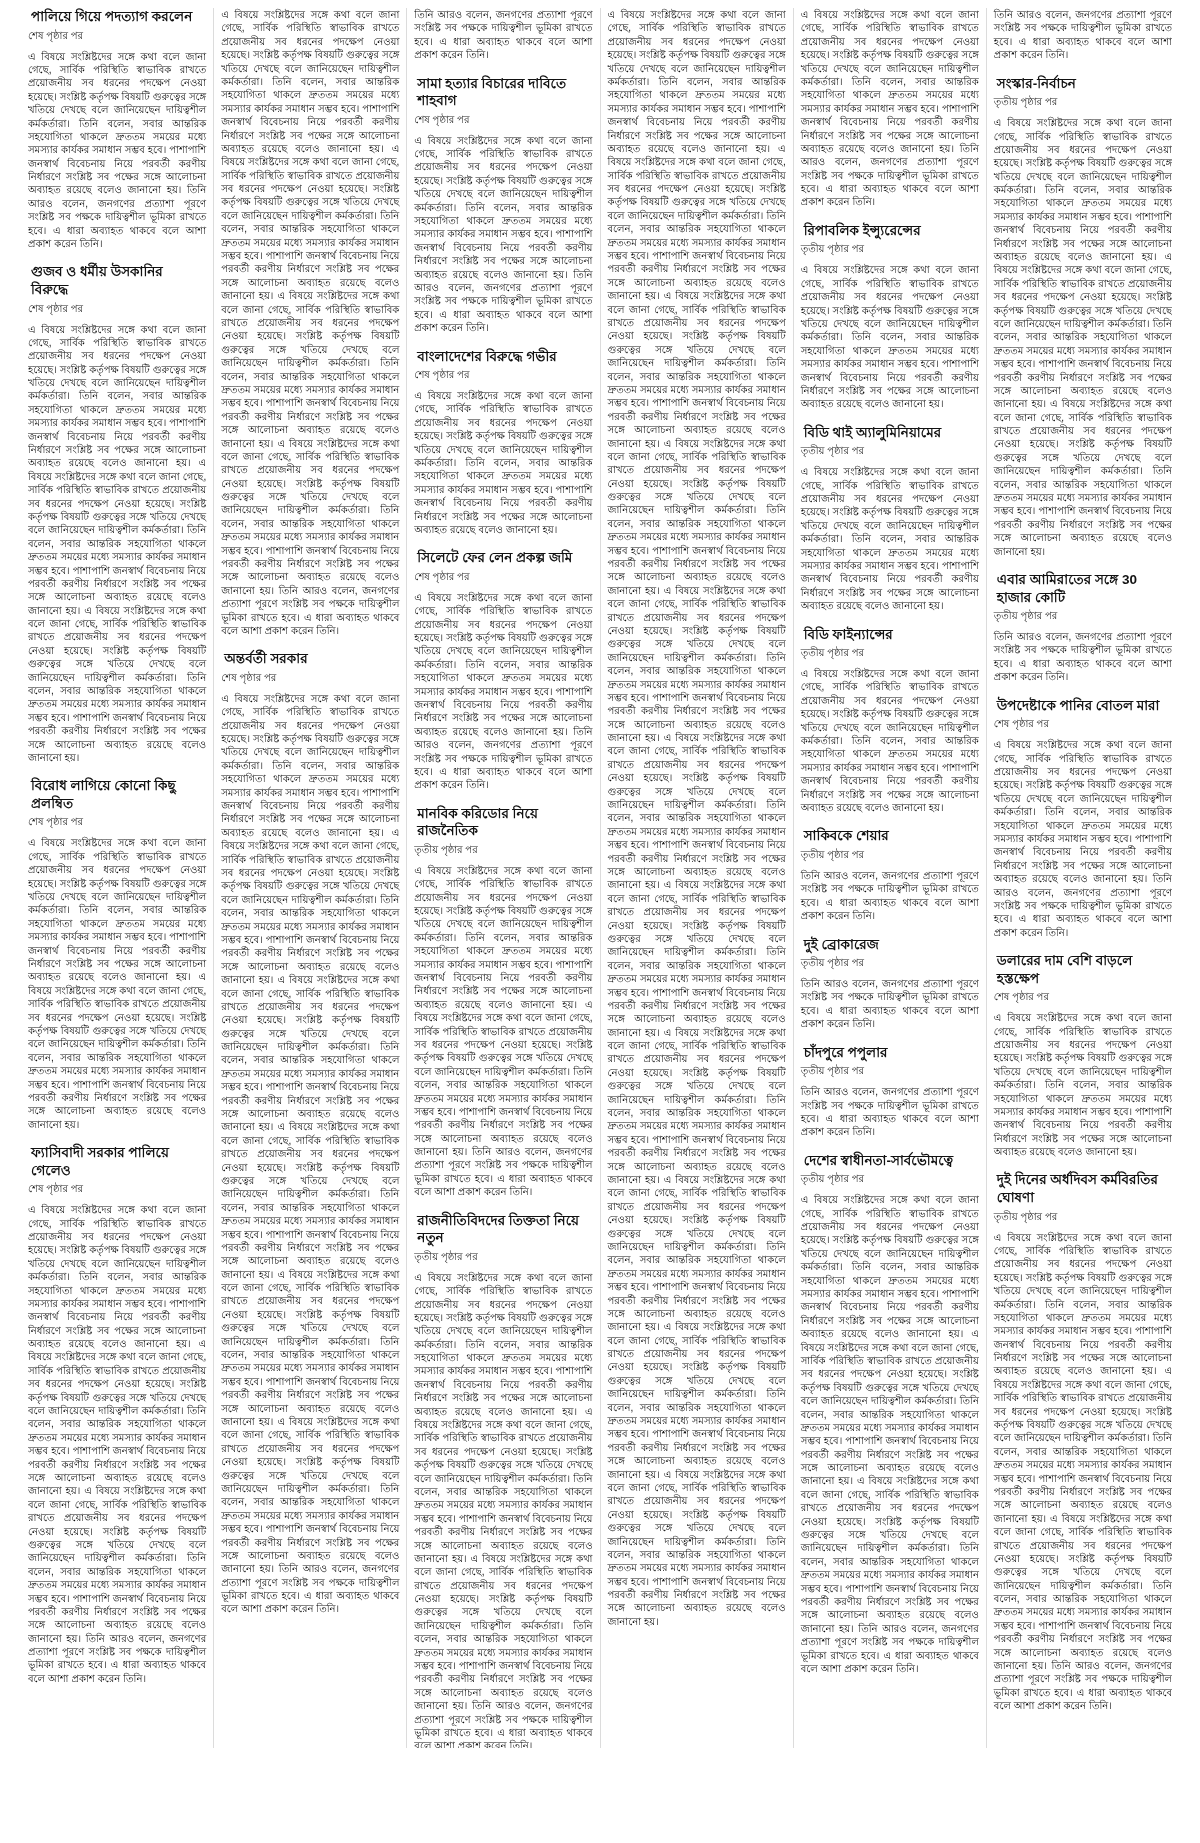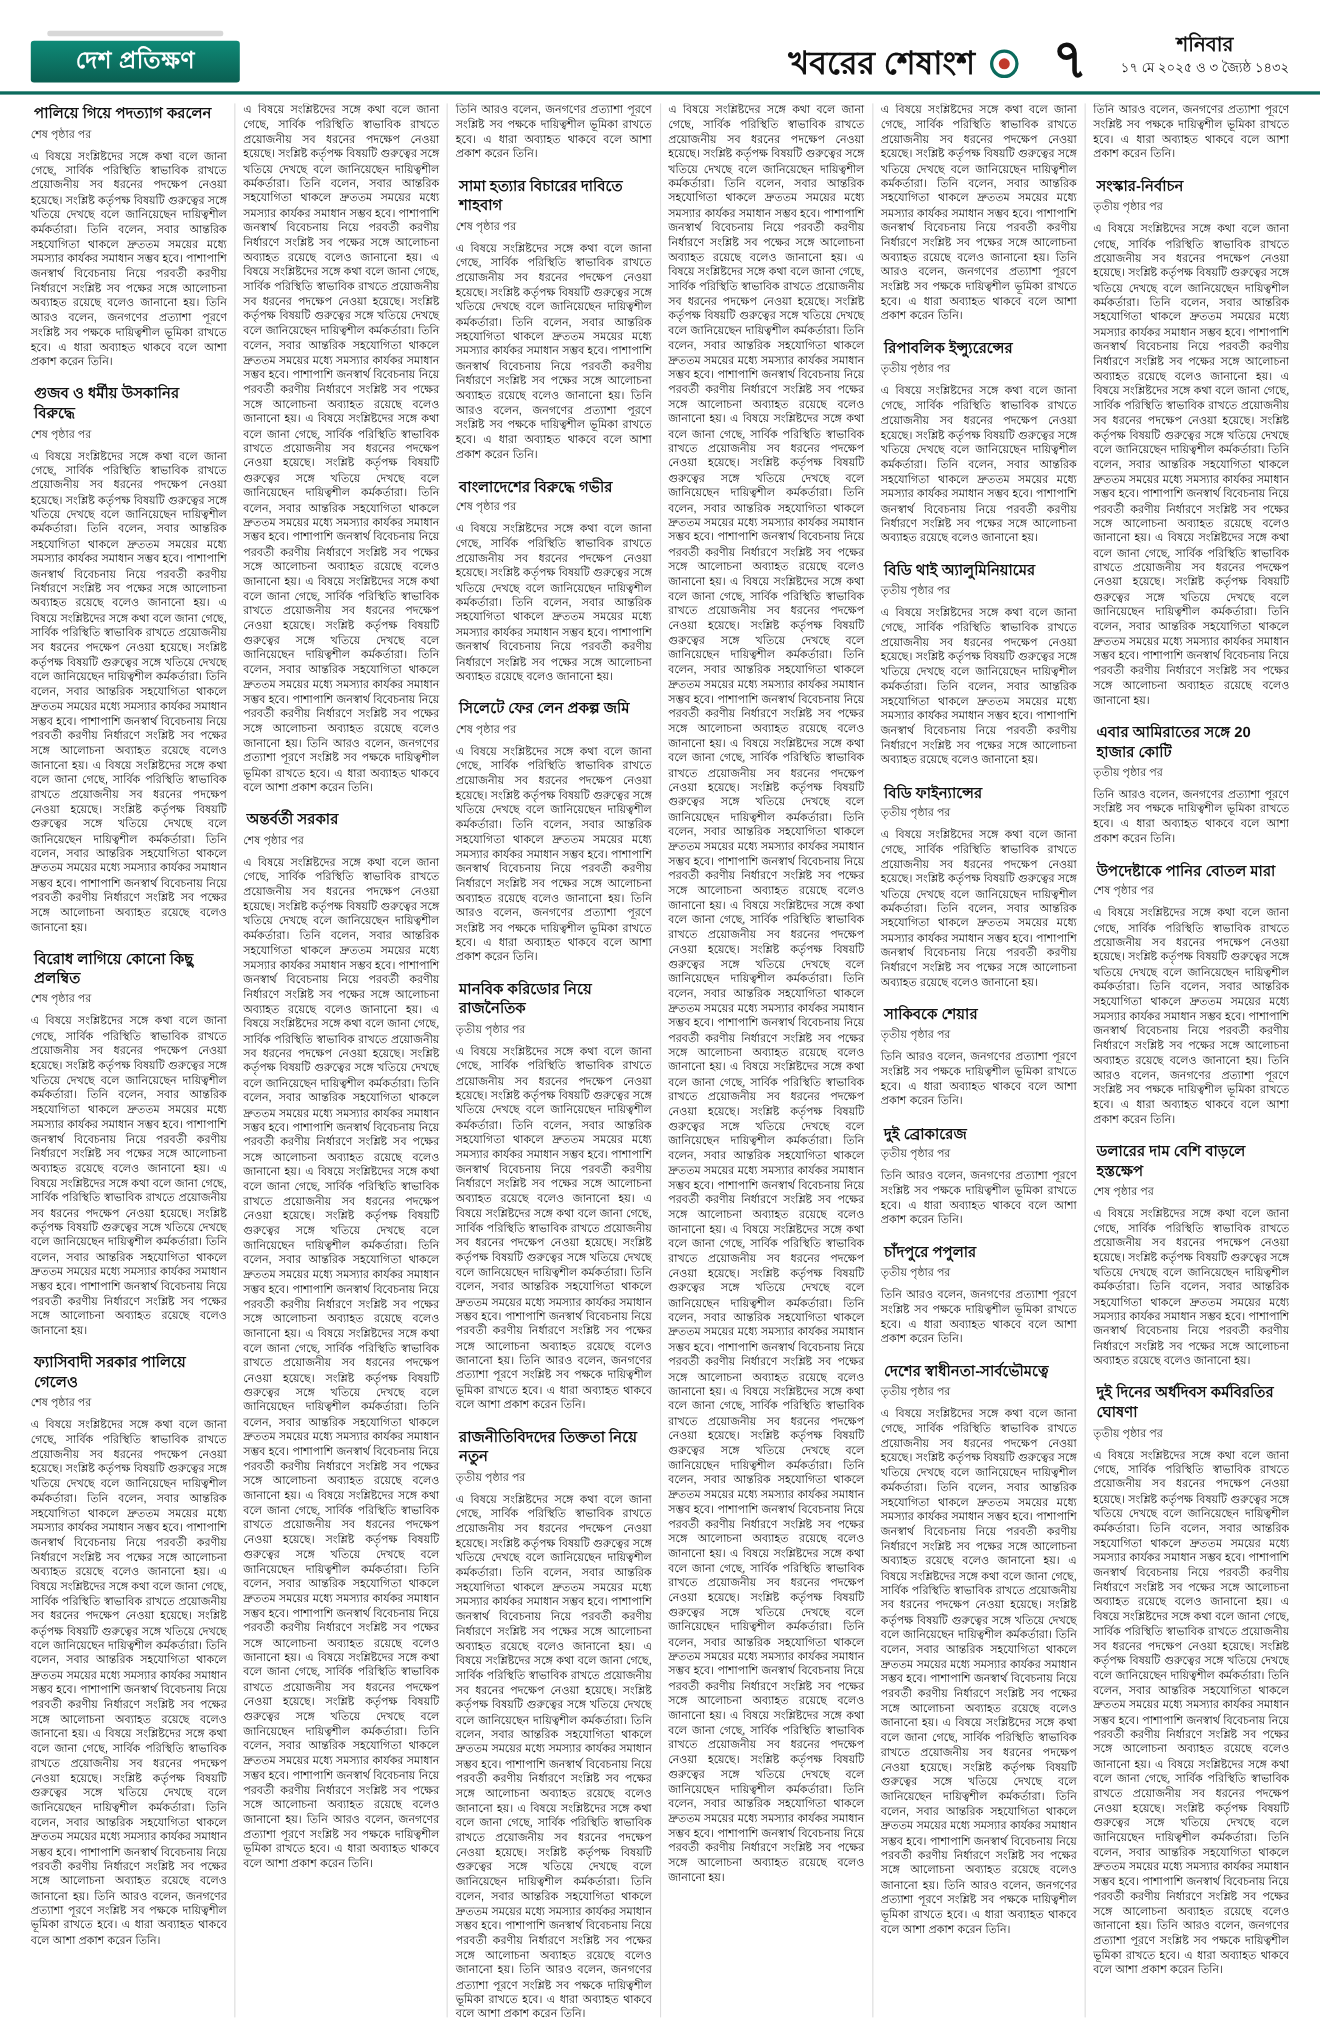--- a/index.html
+++ b/index.html
@@ -64,39 +64,20 @@
   p.body{
     font-size:10px;line-height:1.34;text-align:justify;
     margin:0;color:#0f0f0f;word-spacing:.2px;
   }
 </style>
 </head>
 <body>
 
 <div class="page">
 
-  <header class="header">
-    <div class="masthead-group">
-      <div class="microbar"></div>
-      <div class="masthead-box">
-        <span>দেশ প্রতিক্ষণ</span>
-      </div>
-    </div>
-
-    <h1 class="section-title">খবরের শেষাংশ</h1>
-
-    <span class="emblem"></span>
-
-    <div class="page-num">৭</div>
-
-    <div class="dateblock">
-      <div class="day">শনিবার</div>
-      <div class="date">১৭ মে ২০২৫ ও ৩ জ্যৈষ্ঠ ১৪৩২</div>
-    </div>
-  </header>
 
   <main class="content">
       <div class="col">
         <article>
           <h2>পালিয়ে গিয়ে পদত্যাগ করলেন</h2>
           <div class="cont">শেষ পৃষ্ঠার পর</div>
           <p class="body">এ বিষয়ে সংশ্লিষ্টদের সঙ্গে কথা বলে জানা গেছে, সার্বিক পরিস্থিতি স্বাভাবিক রাখতে প্রয়োজনীয় সব ধরনের পদক্ষেপ নেওয়া হয়েছে। সংশ্লিষ্ট কর্তৃপক্ষ বিষয়টি গুরুত্বের সঙ্গে খতিয়ে দেখছে বলে জানিয়েছেন দায়িত্বশীল কর্মকর্তারা। তিনি বলেন, সবার আন্তরিক সহযোগিতা থাকলে দ্রুততম সময়ের মধ্যে সমস্যার কার্যকর সমাধান সম্ভব হবে। পাশাপাশি জনস্বার্থ বিবেচনায় নিয়ে পরবর্তী করণীয় নির্ধারণে সংশ্লিষ্ট সব পক্ষের সঙ্গে আলোচনা অব্যাহত রয়েছে বলেও জানানো হয়। তিনি আরও বলেন, জনগণের প্রত্যাশা পূরণে সংশ্লিষ্ট সব পক্ষকে দায়িত্বশীল ভূমিকা রাখতে হবে। এ ধারা অব্যাহত থাকবে বলে আশা প্রকাশ করেন তিনি।</p>
         </article>
         <article>
           <h2>গুজব ও ধর্মীয় উসকানির বিরুদ্ধে</h2>
@@ -202,21 +183,21 @@
       <div class="col">
         <article>
           <p class="body">তিনি আরও বলেন, জনগণের প্রত্যাশা পূরণে সংশ্লিষ্ট সব পক্ষকে দায়িত্বশীল ভূমিকা রাখতে হবে। এ ধারা অব্যাহত থাকবে বলে আশা প্রকাশ করেন তিনি।</p>
         </article>
         <article>
           <h2>সংস্কার-নির্বাচন</h2>
           <div class="cont">তৃতীয় পৃষ্ঠার পর</div>
           <p class="body">এ বিষয়ে সংশ্লিষ্টদের সঙ্গে কথা বলে জানা গেছে, সার্বিক পরিস্থিতি স্বাভাবিক রাখতে প্রয়োজনীয় সব ধরনের পদক্ষেপ নেওয়া হয়েছে। সংশ্লিষ্ট কর্তৃপক্ষ বিষয়টি গুরুত্বের সঙ্গে খতিয়ে দেখছে বলে জানিয়েছেন দায়িত্বশীল কর্মকর্তারা। তিনি বলেন, সবার আন্তরিক সহযোগিতা থাকলে দ্রুততম সময়ের মধ্যে সমস্যার কার্যকর সমাধান সম্ভব হবে। পাশাপাশি জনস্বার্থ বিবেচনায় নিয়ে পরবর্তী করণীয় নির্ধারণে সংশ্লিষ্ট সব পক্ষের সঙ্গে আলোচনা অব্যাহত রয়েছে বলেও জানানো হয়। এ বিষয়ে সংশ্লিষ্টদের সঙ্গে কথা বলে জানা গেছে, সার্বিক পরিস্থিতি স্বাভাবিক রাখতে প্রয়োজনীয় সব ধরনের পদক্ষেপ নেওয়া হয়েছে। সংশ্লিষ্ট কর্তৃপক্ষ বিষয়টি গুরুত্বের সঙ্গে খতিয়ে দেখছে বলে জানিয়েছেন দায়িত্বশীল কর্মকর্তারা। তিনি বলেন, সবার আন্তরিক সহযোগিতা থাকলে দ্রুততম সময়ের মধ্যে সমস্যার কার্যকর সমাধান সম্ভব হবে। পাশাপাশি জনস্বার্থ বিবেচনায় নিয়ে পরবর্তী করণীয় নির্ধারণে সংশ্লিষ্ট সব পক্ষের সঙ্গে আলোচনা অব্যাহত রয়েছে বলেও জানানো হয়। এ বিষয়ে সংশ্লিষ্টদের সঙ্গে কথা বলে জানা গেছে, সার্বিক পরিস্থিতি স্বাভাবিক রাখতে প্রয়োজনীয় সব ধরনের পদক্ষেপ নেওয়া হয়েছে। সংশ্লিষ্ট কর্তৃপক্ষ বিষয়টি গুরুত্বের সঙ্গে খতিয়ে দেখছে বলে জানিয়েছেন দায়িত্বশীল কর্মকর্তারা। তিনি বলেন, সবার আন্তরিক সহযোগিতা থাকলে দ্রুততম সময়ের মধ্যে সমস্যার কার্যকর সমাধান সম্ভব হবে। পাশাপাশি জনস্বার্থ বিবেচনায় নিয়ে পরবর্তী করণীয় নির্ধারণে সংশ্লিষ্ট সব পক্ষের সঙ্গে আলোচনা অব্যাহত রয়েছে বলেও জানানো হয়।</p>
         </article>
         <article>
-          <h2>এবার আমিরাতের সঙ্গে 20 হাজার কোটি</h2>
+          <h2>এবার আমিরাতের সঙ্গে 30 হাজার কোটি</h2>
           <div class="cont">তৃতীয় পৃষ্ঠার পর</div>
           <p class="body">তিনি আরও বলেন, জনগণের প্রত্যাশা পূরণে সংশ্লিষ্ট সব পক্ষকে দায়িত্বশীল ভূমিকা রাখতে হবে। এ ধারা অব্যাহত থাকবে বলে আশা প্রকাশ করেন তিনি।</p>
         </article>
         <article>
           <h2>উপদেষ্টাকে পানির বোতল মারা</h2>
           <div class="cont">শেষ পৃষ্ঠার পর</div>
           <p class="body">এ বিষয়ে সংশ্লিষ্টদের সঙ্গে কথা বলে জানা গেছে, সার্বিক পরিস্থিতি স্বাভাবিক রাখতে প্রয়োজনীয় সব ধরনের পদক্ষেপ নেওয়া হয়েছে। সংশ্লিষ্ট কর্তৃপক্ষ বিষয়টি গুরুত্বের সঙ্গে খতিয়ে দেখছে বলে জানিয়েছেন দায়িত্বশীল কর্মকর্তারা। তিনি বলেন, সবার আন্তরিক সহযোগিতা থাকলে দ্রুততম সময়ের মধ্যে সমস্যার কার্যকর সমাধান সম্ভব হবে। পাশাপাশি জনস্বার্থ বিবেচনায় নিয়ে পরবর্তী করণীয় নির্ধারণে সংশ্লিষ্ট সব পক্ষের সঙ্গে আলোচনা অব্যাহত রয়েছে বলেও জানানো হয়। তিনি আরও বলেন, জনগণের প্রত্যাশা পূরণে সংশ্লিষ্ট সব পক্ষকে দায়িত্বশীল ভূমিকা রাখতে হবে। এ ধারা অব্যাহত থাকবে বলে আশা প্রকাশ করেন তিনি।</p>
         </article>
         <article>
           <h2>ডলারের দাম বেশি বাড়লে হস্তক্ষেপ</h2>

